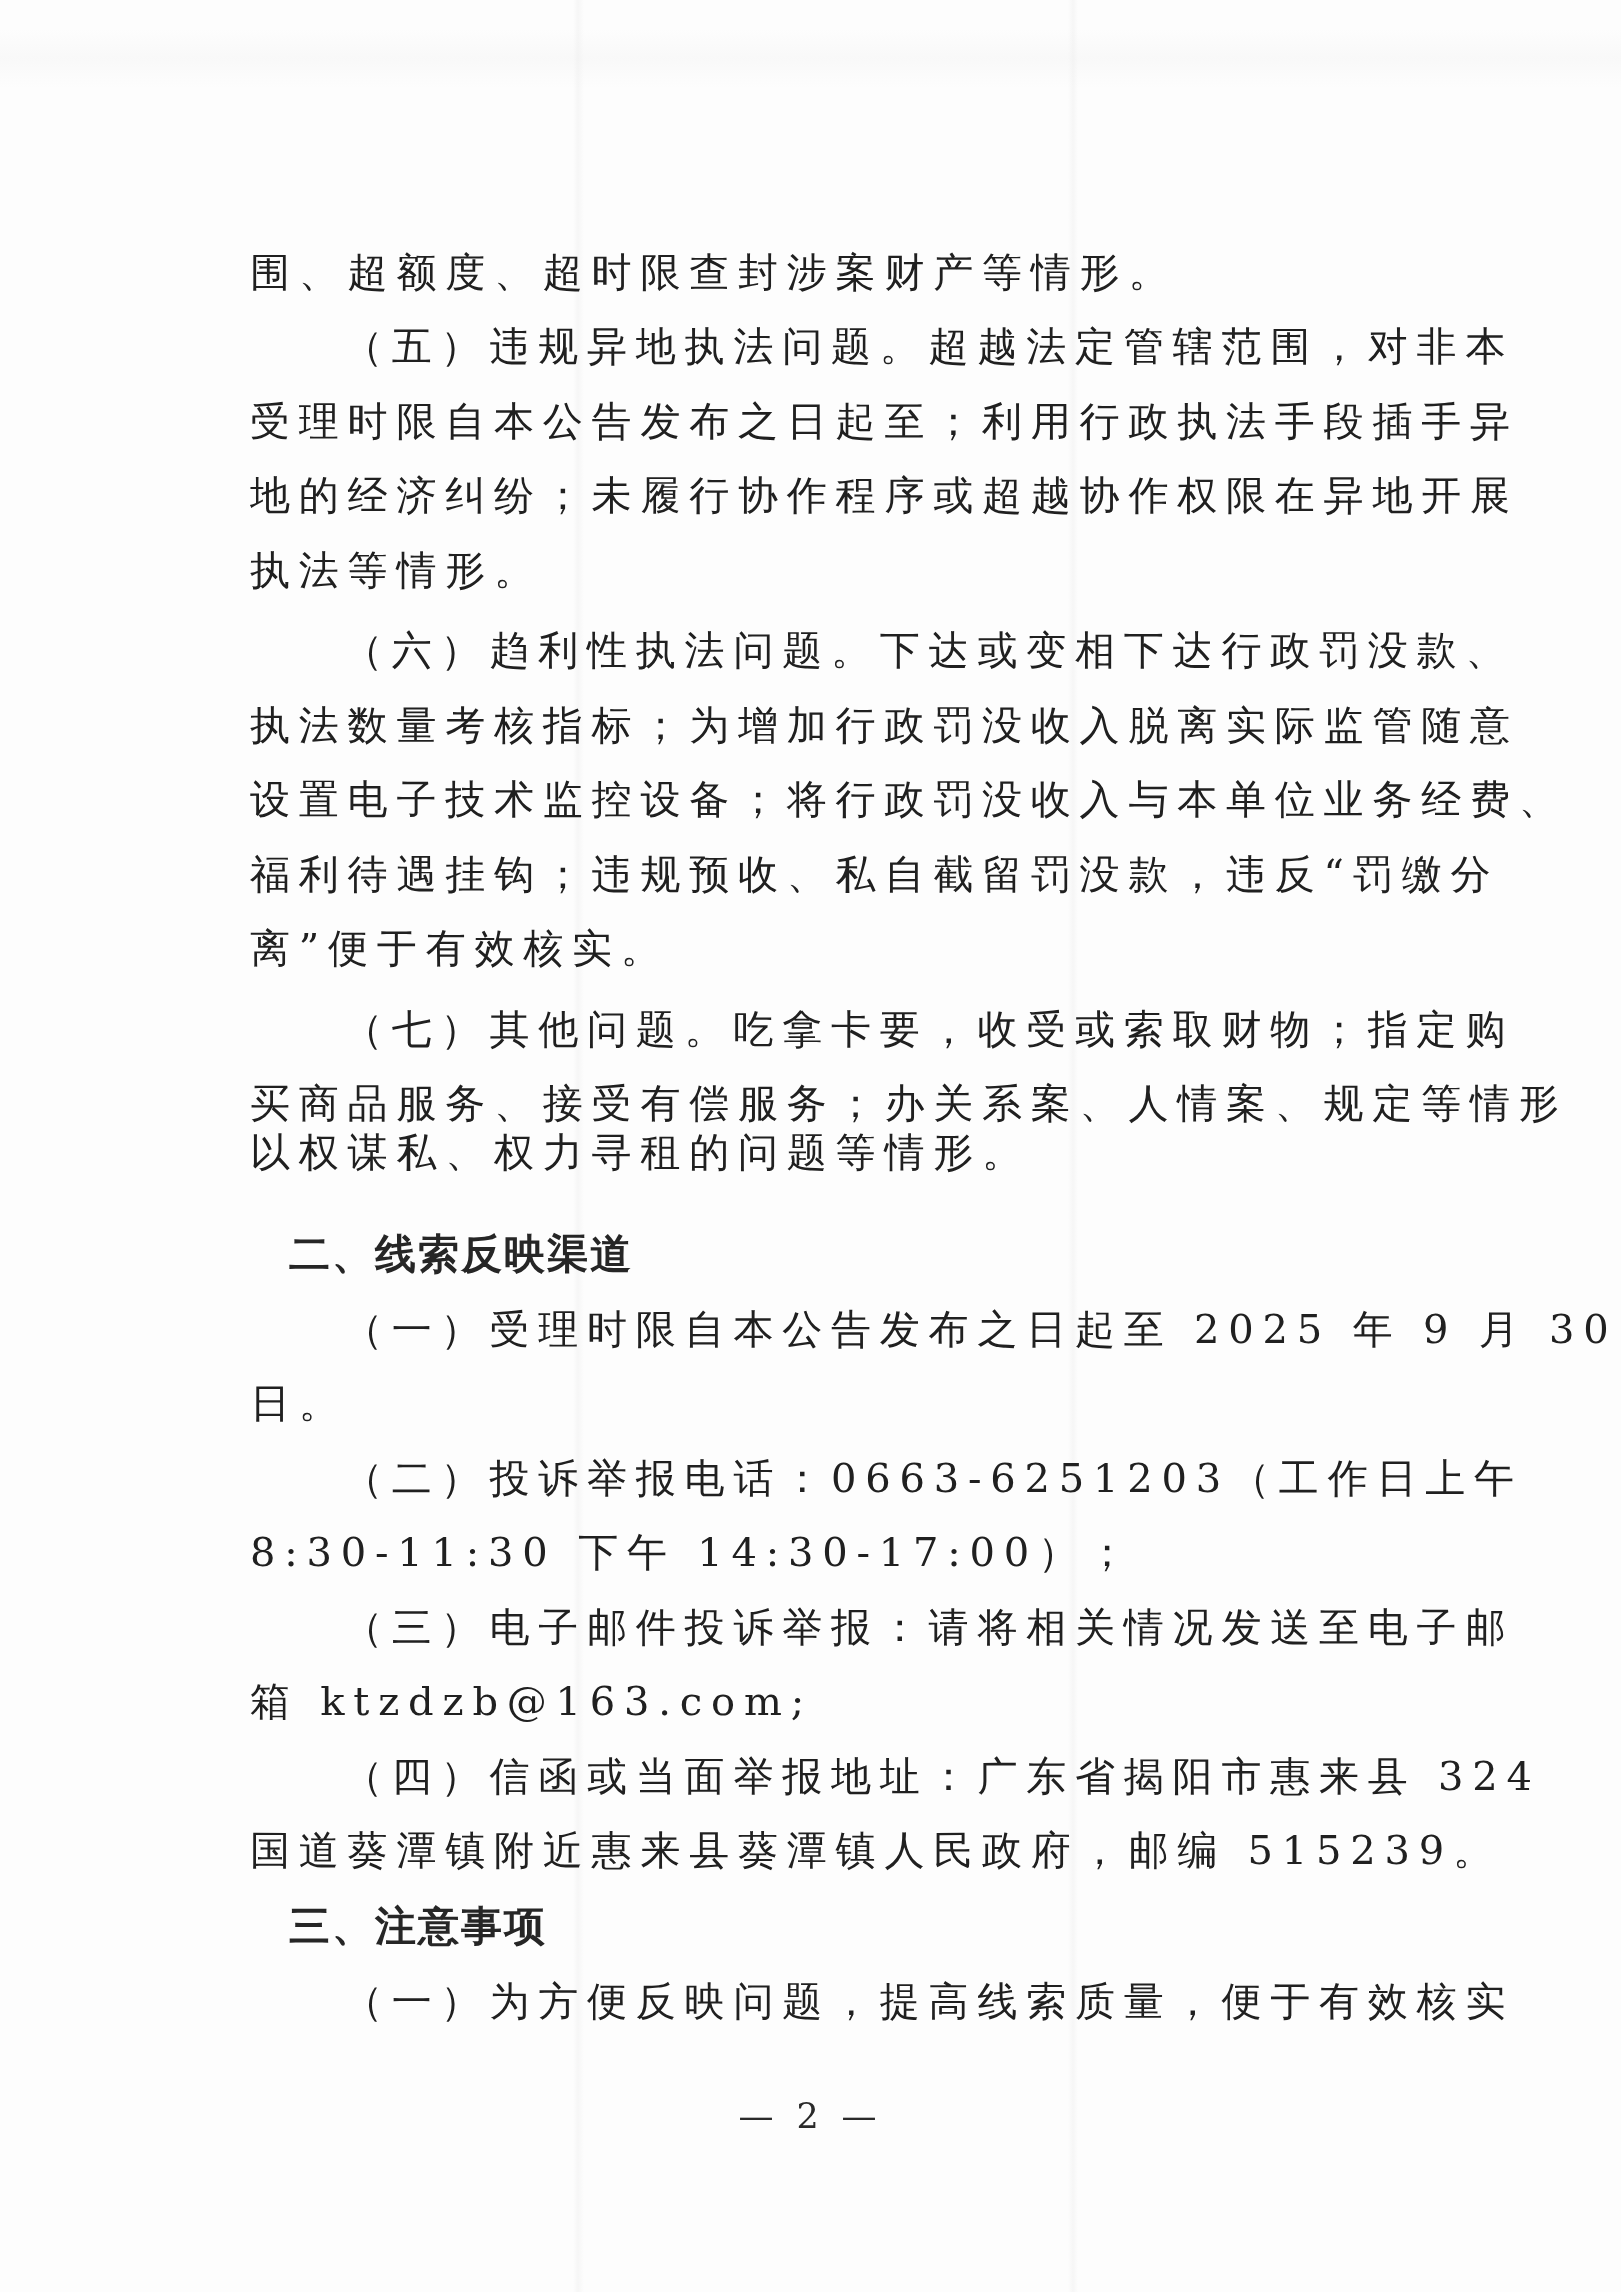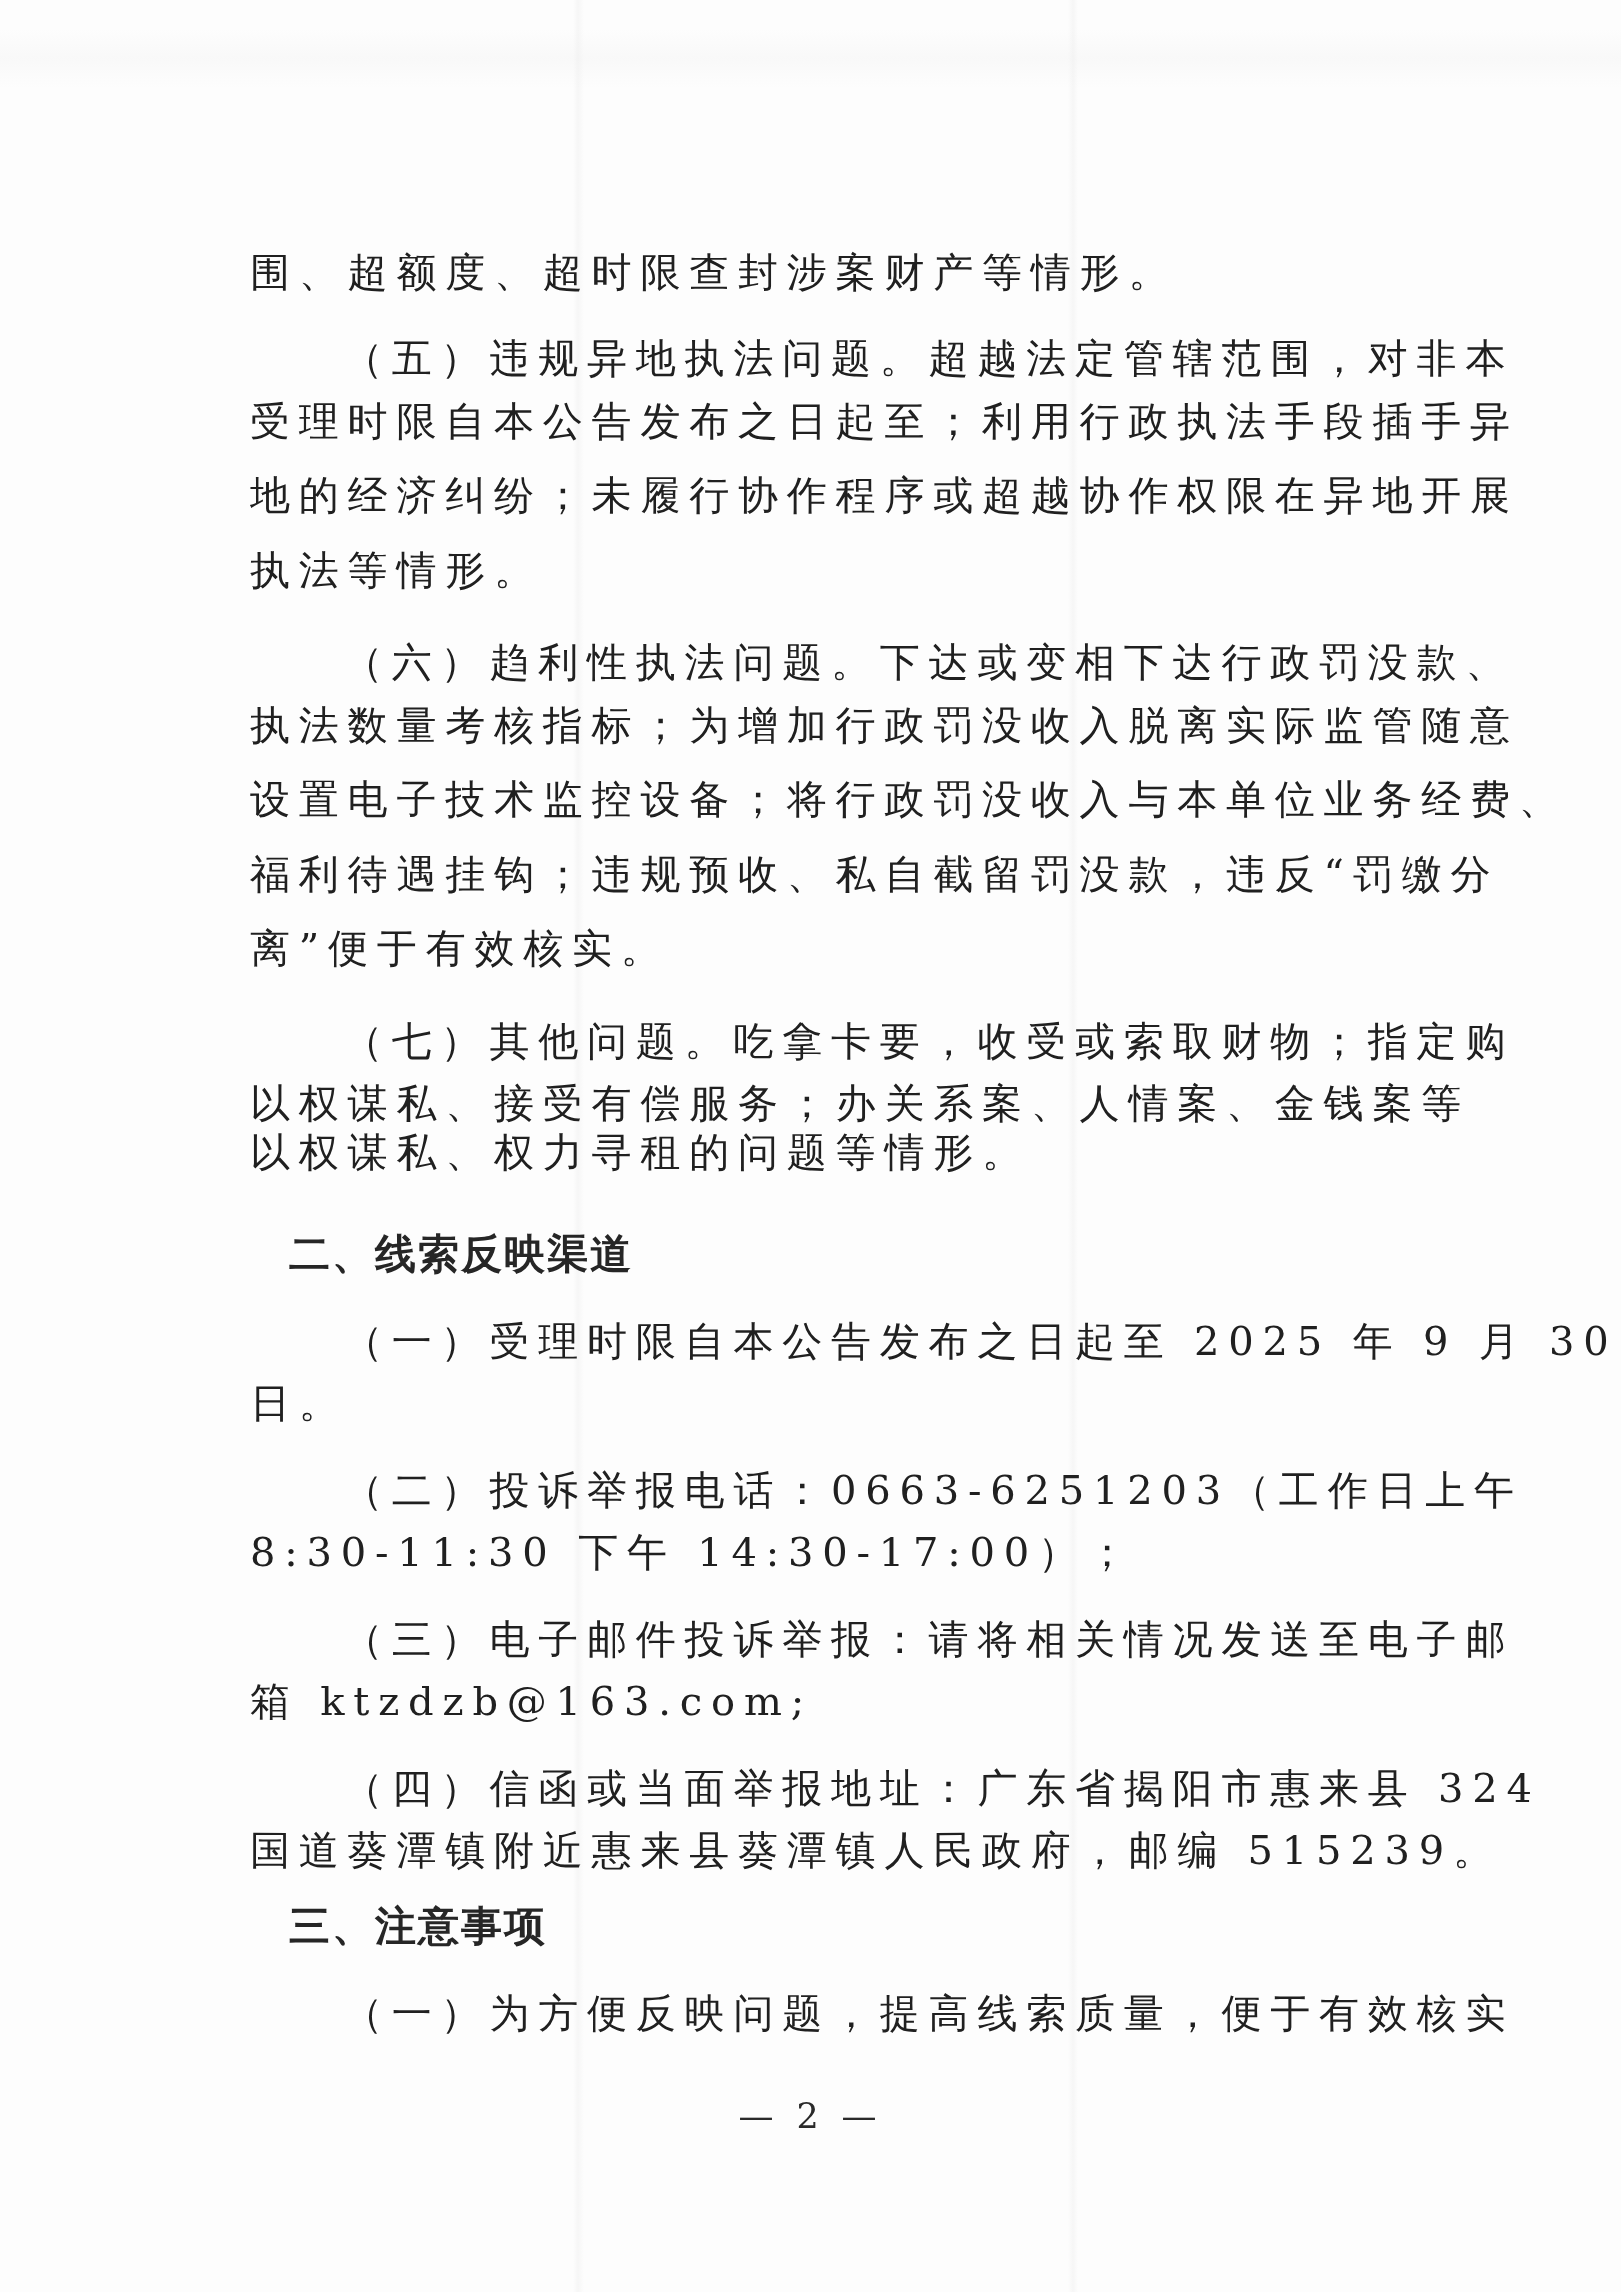--- a/index.html
+++ b/index.html
@@ -38,21 +38,21 @@
     }
     .line {
       position: absolute;
       left: 0;
       font-size: 40px;
       line-height: 45px;
       letter-spacing: 8.8px;
       white-space: nowrap;
       color: #202020;
     }
-    .indent { left: 93px; margin-top: 12px; }
+    .indent { left: 93px; }
     .heading {
       font-family: Liberation Sans, sans-serif;
       font-weight: bold;
       font-size: 41px;
       letter-spacing: 2px;
       color: #262626;
     }
     .page-number {
       position: absolute;
       left: 0;
@@ -78,21 +78,21 @@
     <div class="line" style="top:223px">地的经济纠纷；未履行协作程序或超越协作权限在异地开展</div>
     <div class="line" style="top:298px">执法等情形。</div>
 
     <div class="line indent" style="top:378px">（六）趋利性执法问题。下达或变相下达行政罚没款、</div>
     <div class="line" style="top:453px">执法数量考核指标；为增加行政罚没收入脱离实际监管随意</div>
     <div class="line" style="top:527px">设置电子技术监控设备；将行政罚没收入与本单位业务经费、</div>
     <div class="line" style="top:602px">福利待遇挂钩；违规预收、私自截留罚没款，违反“罚缴分</div>
     <div class="line" style="top:676px">离”便于有效核实。</div>
 
     <div class="line indent" style="top:757px">（七）其他问题。吃拿卡要，收受或索取财物；指定购</div>
-    <div class="line" style="top:831px">以权谋私、接受有偿服务；办关系案、人情案、金钱案等</div>
+    <div class="line" style="top:831px">买商品服务、接受有偿服务；办关系案、人情案、规定等情形</div>
     <div class="line" style="top:880px">以权谋私、权力寻租的问题等情形。</div>
 
     <div class="line heading" style="top:982px; left:39px">二、线索反映渠道</div>
 
     <div class="line indent" style="top:1057px">（一）受理时限自本公告发布之日起至 2025 年 9 月 30</div>
     <div class="line" style="top:1131px">日。</div>
 
     <div class="line indent" style="top:1206px">（二）投诉举报电话：0663-6251203（工作日上午</div>
     <div class="line" style="top:1280px">8:30-11:30 下午 14:30-17:00）；</div>
 

